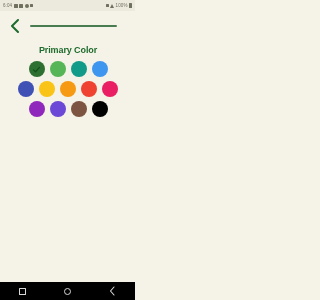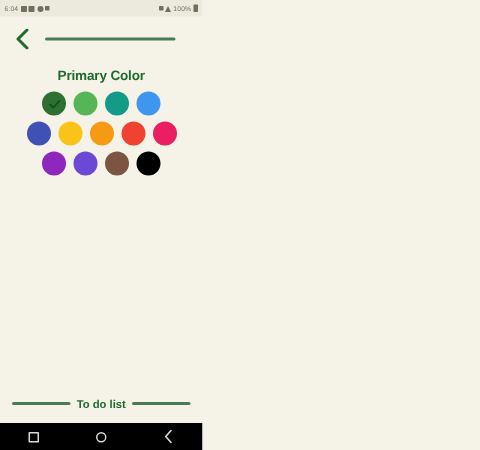--- a/index.html
+++ b/index.html
@@ -71,21 +71,21 @@
     height: 1.5px;
     background: #4a7c52;
     border-radius: 1px;
     margin-right: 10px;
   }
 
   
   .content {
     flex: 1 1 auto;
     display: flex;
-    flex-direction: column;
+    flex-direction: row;
     padding: 0 18px;
     overflow: hidden;
   }
   .section { margin-top: 4px; }
   .section-title {
     text-align: center;
     font-size: 9px;
     font-weight: bold;
     color: #1f6b2e;
     letter-spacing: -0.1px;
@@ -214,25 +214,20 @@
         <div class="swatch" style="background:#9027bd"></div>
         <div class="swatch" style="background:#6b48d6"></div>
         <div class="swatch" style="background:#7d5341"></div>
         <div class="swatch" style="background:#000000"></div>
       </div>
     </div>
 
 
   </div>
 
-  <div class="footer">
-    <div class="footer-rule"></div>
-    <div class="footer-label">To do list</div>
-    <div class="footer-rule"></div>
-  </div>
 
   <div class="navbar">
     <div class="nav-btn">
       <span class="nav-recents"></span>
     </div>
     <div class="nav-btn">
       <span class="nav-home"></span>
     </div>
     <div class="nav-btn">
       <svg width="7" height="10" viewBox="0 0 7 10">

